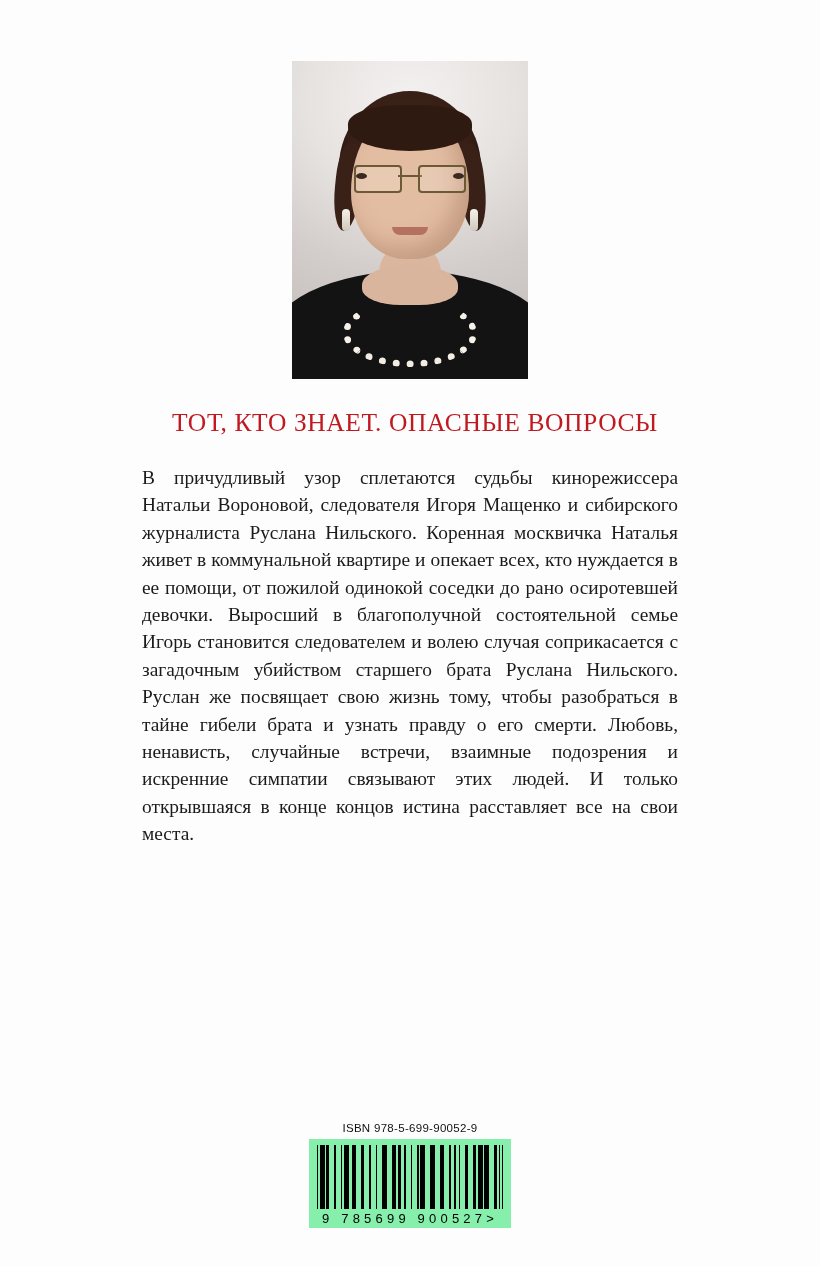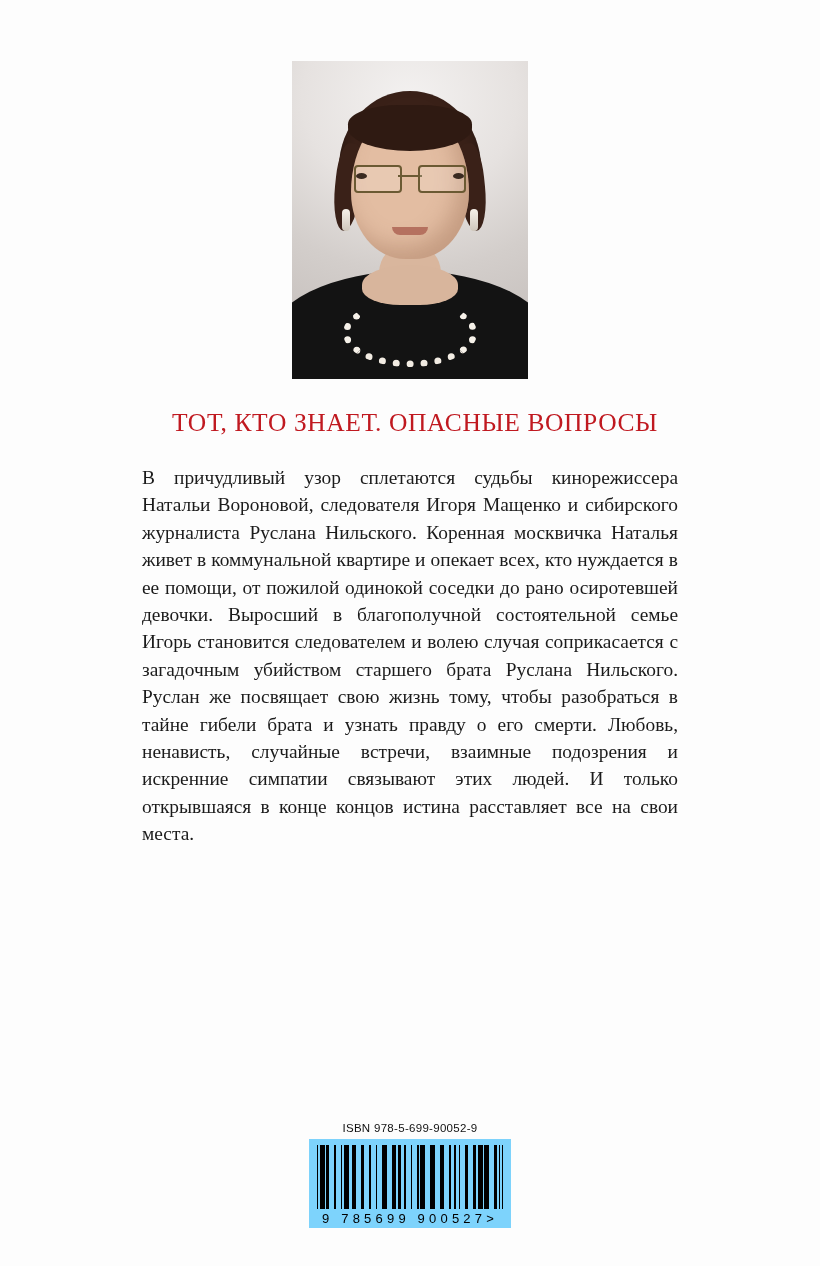--- a/index.html
+++ b/index.html
@@ -222,21 +222,21 @@
   }
   .isbn-text {
     font-family: "Liberation Sans", sans-serif;
     font-size: 11.5px;
     letter-spacing: 0.3px;
     color: #111;
     margin: 0 0 5px 0;
   }
   .barcode {
     display: inline-block;
-    background: #7dd3fc;
+    background: #86efac;
     padding: 6px 8px 2px 8px;
   }
   .bars {
     height: 64px;
     display: flex;
     align-items: flex-end;
     gap: 0;
   }
   .bars span {
     display: block;

